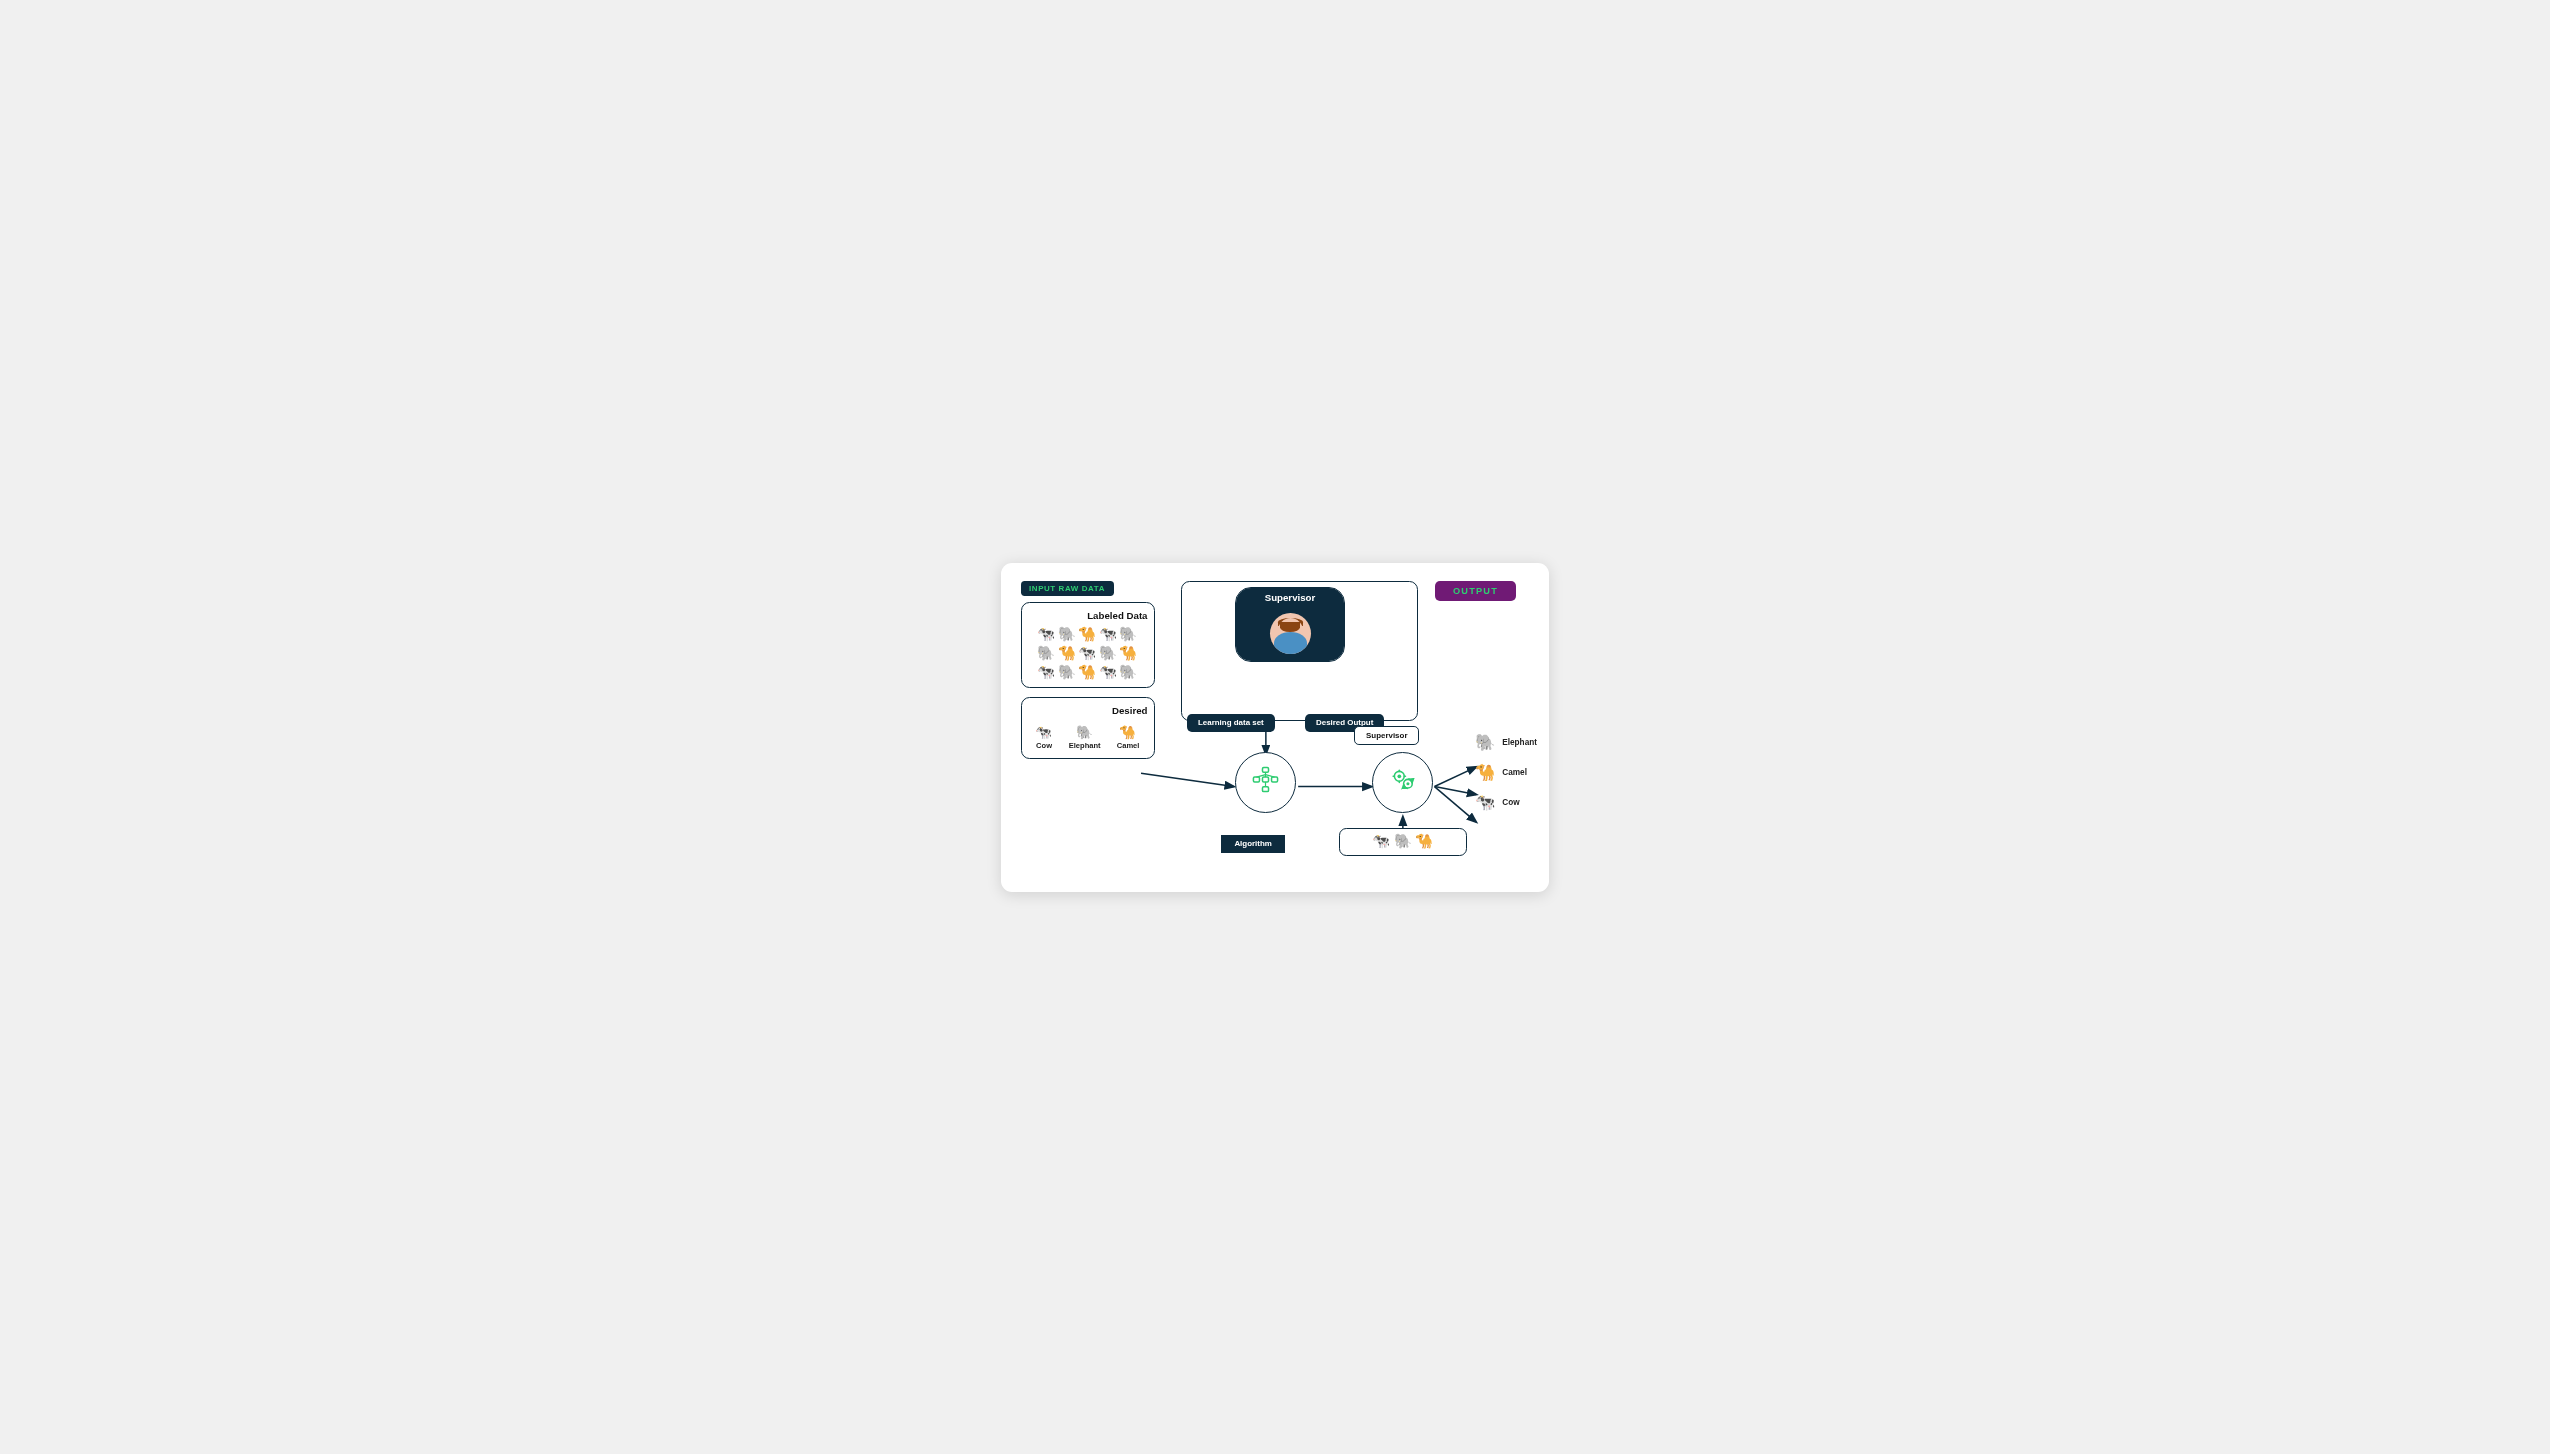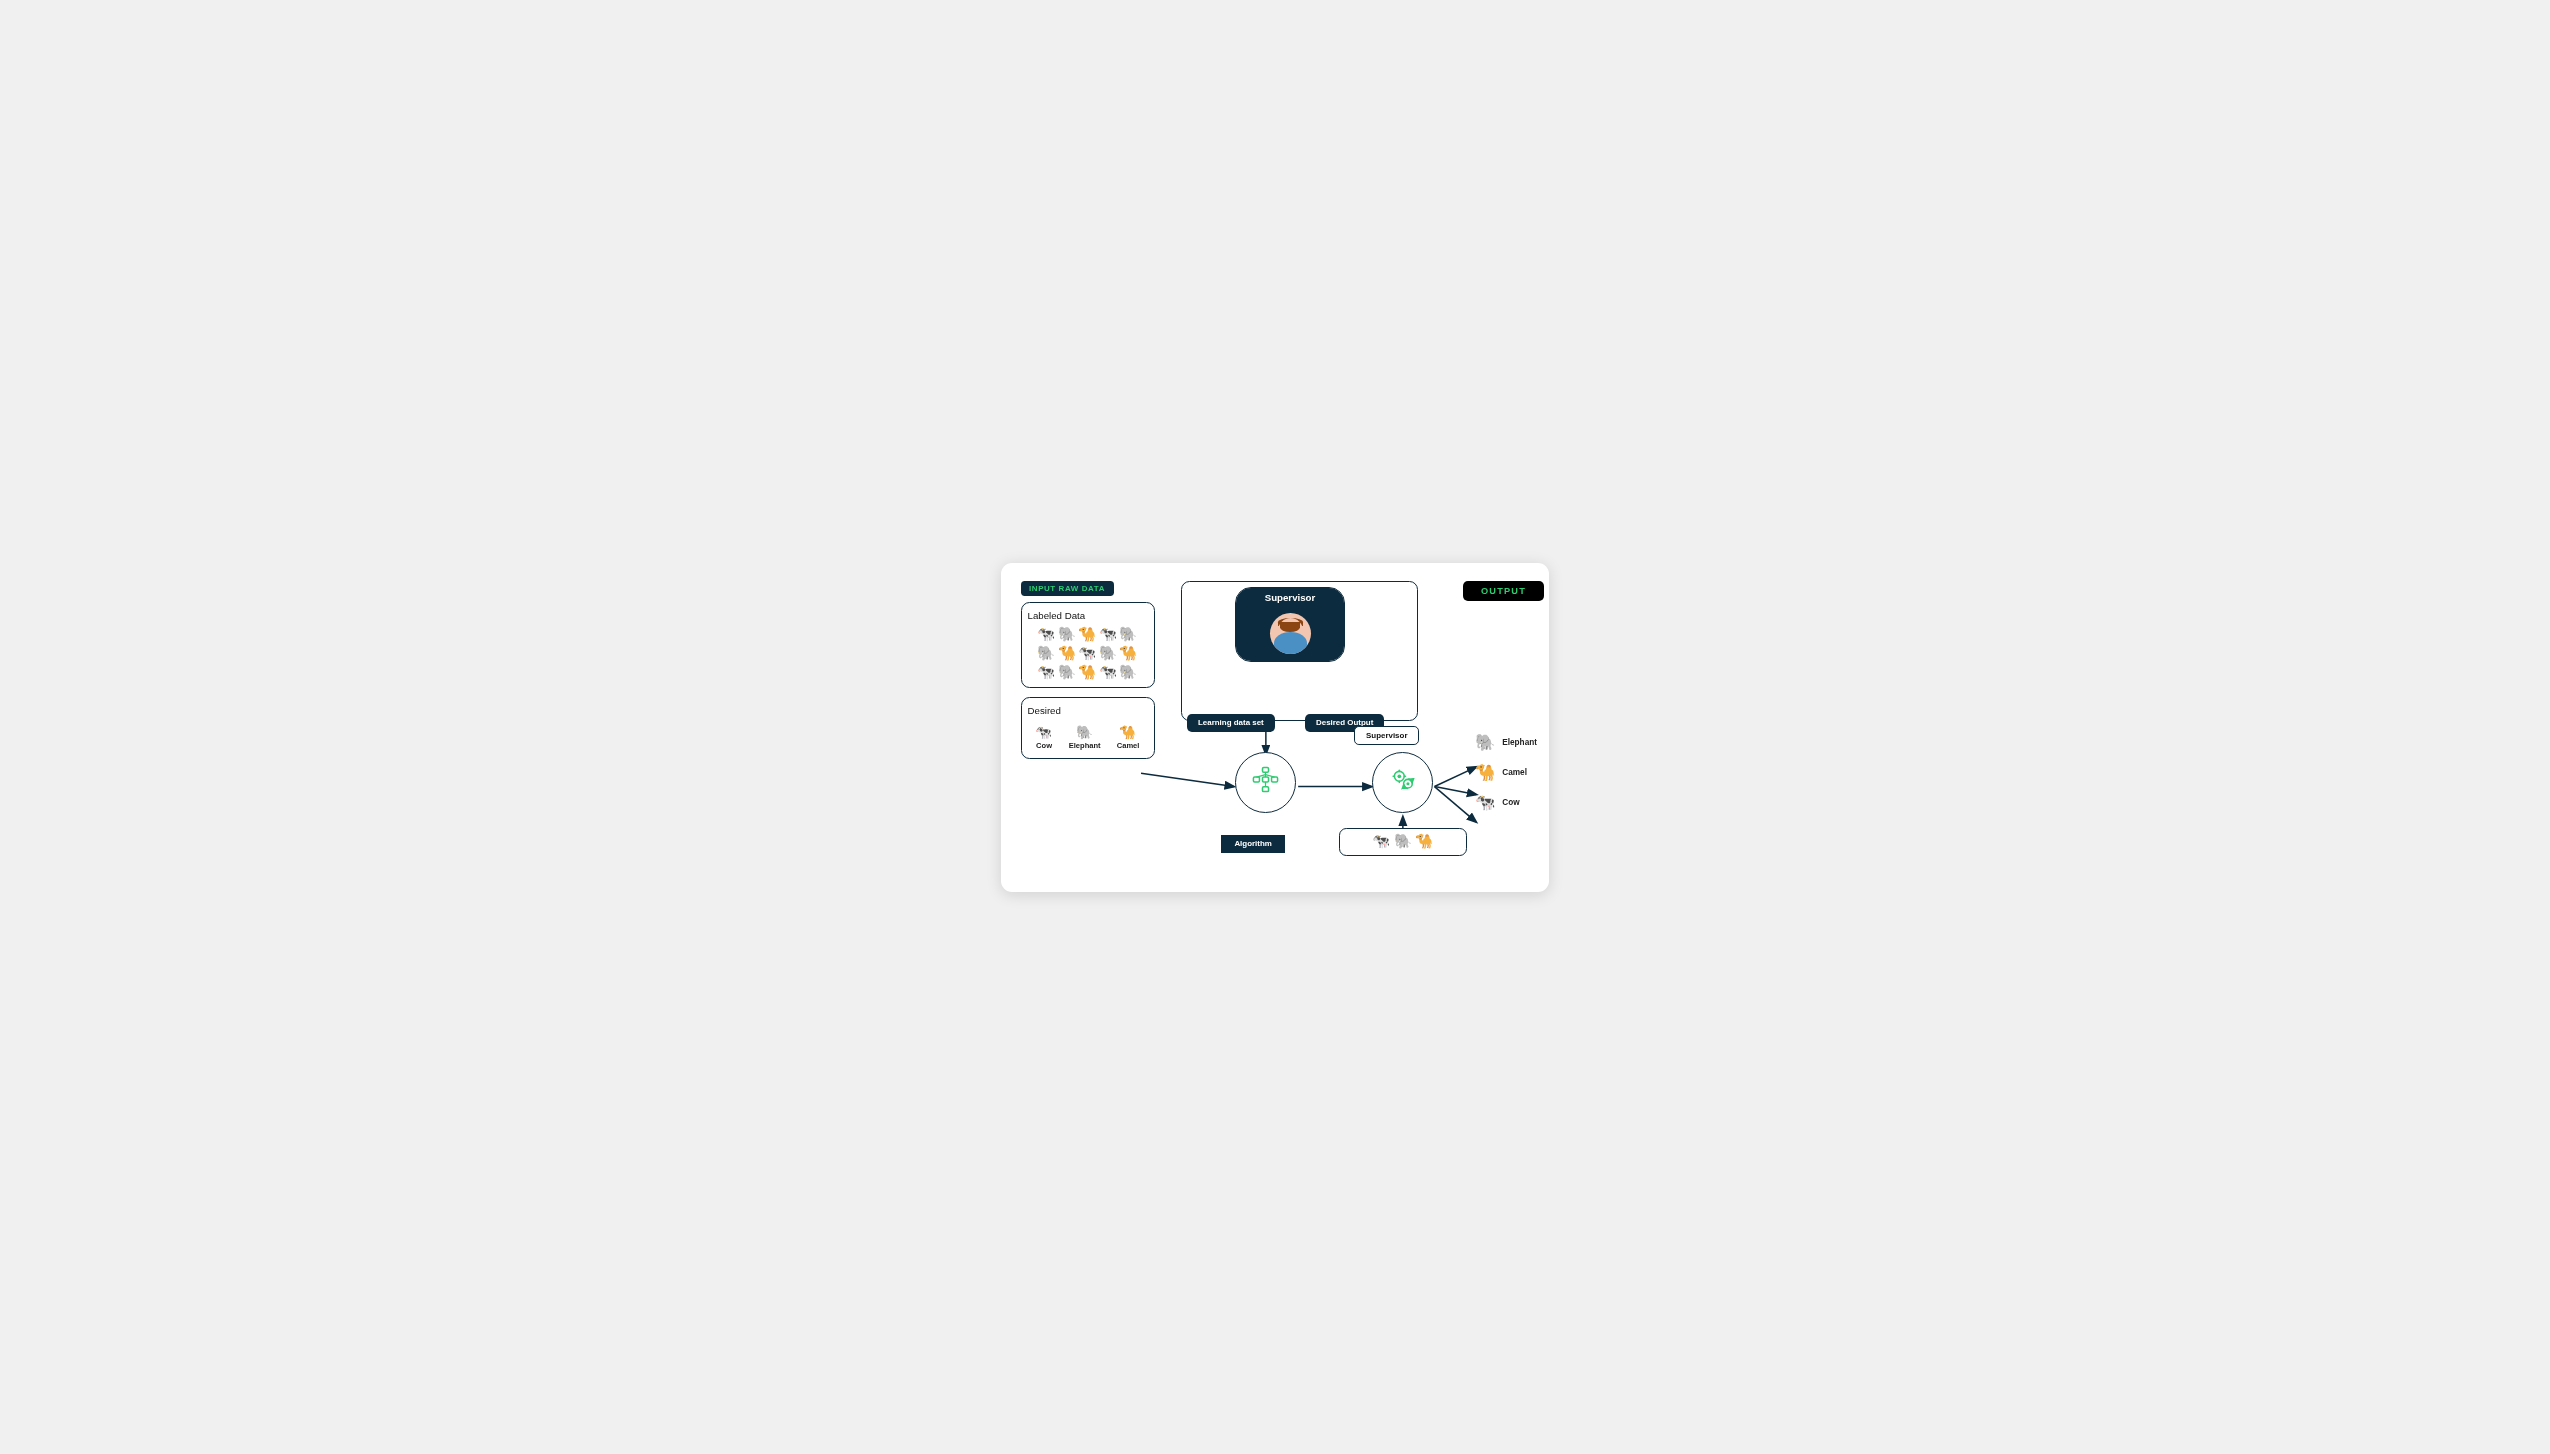--- a/index.html
+++ b/index.html
@@ -54,24 +54,24 @@
       width: 134px;
     }
     .data-box {
       border: 1.5px solid #0d2b3e;
       border-radius: 8.5px;
       padding: 7.3px 6px 6px;
       background: white;
       margin-bottom: 8.5px;
     }
     .data-box-title {
-      font-weight: 400;
+      font-weight: 700;
       font-size: 1em;
       color: #111;
-      text-align: left;
+      text-align: right;
       margin-bottom: 4.9px;
     }
     .animals-grid {
       display: flex;
       flex-wrap: wrap;
       justify-content: center;
       gap: 2.4px;
     }
     .animal-emoji {
       font-size: 1.5em;
@@ -281,23 +281,23 @@
       background: white;
       padding: 4.9px 6px;
       display: flex;
       justify-content: center;
       gap: 3.7px;
     }
 
     
     .output-label {
       position: absolute;
-      right: 5px;
+      right: 33px;
       top: 18px;
-      background: #000000;
+      background: #701a75;
       padding: 4.9px 18px;
       border-radius: 4.9px;
     }
     .output-label span {
       color: #2ecc71;
       font-weight: 800;
       font-size: 0.95em;
       letter-spacing: 1.2px;
     }
 

